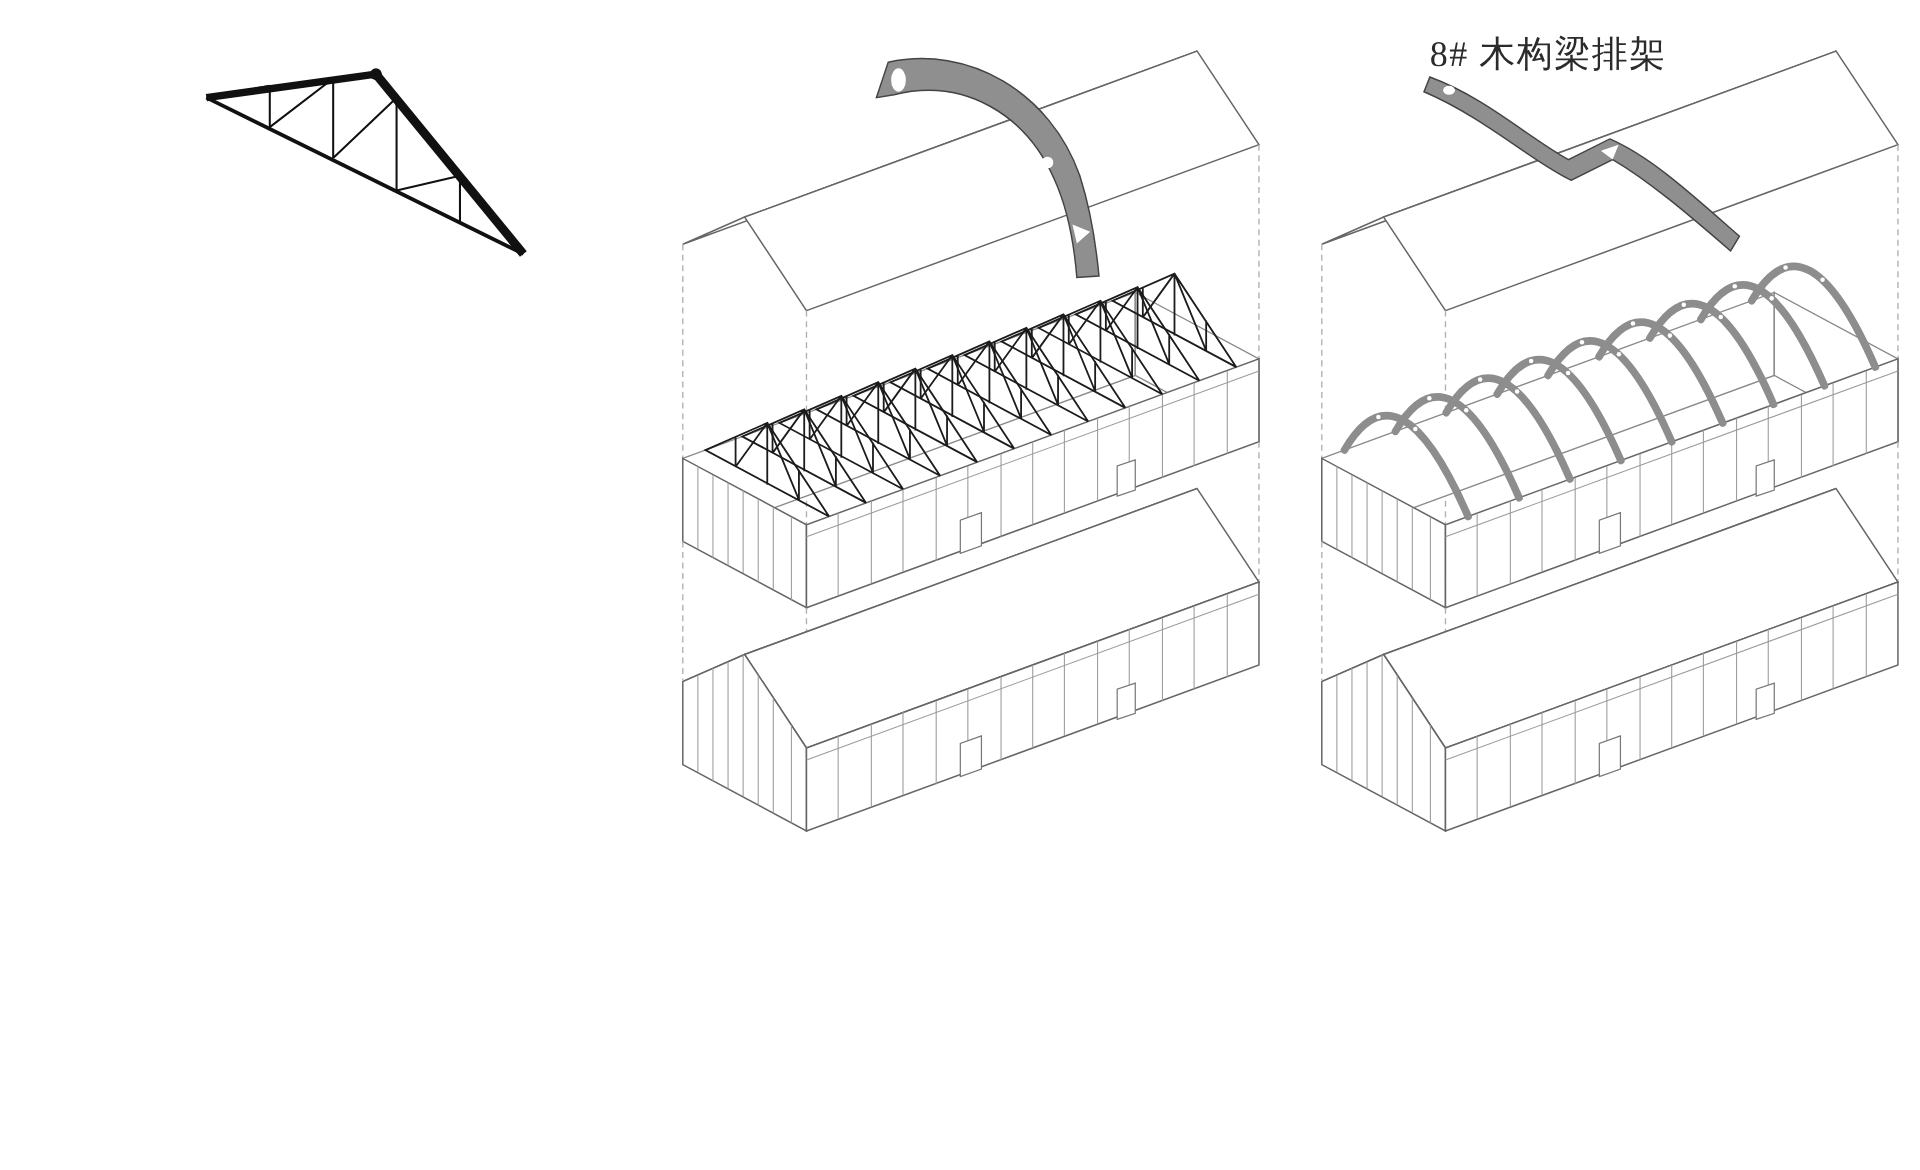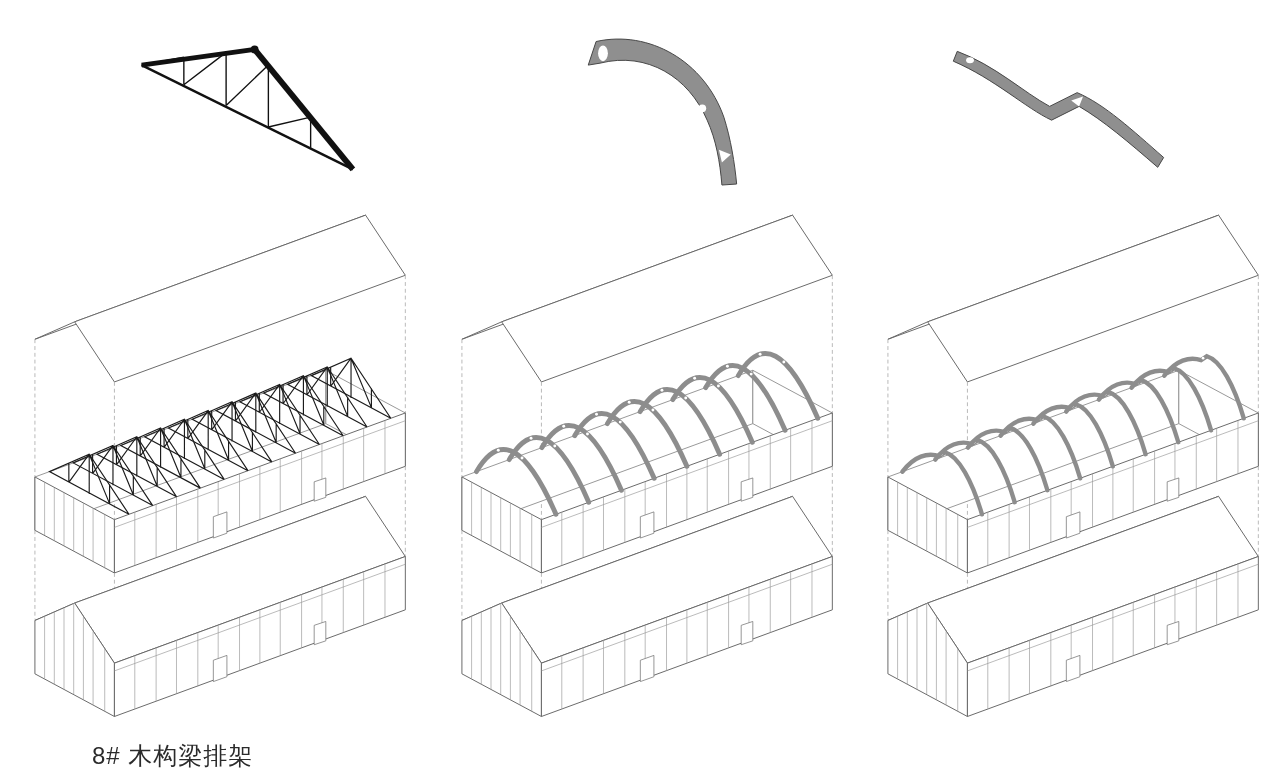--- a/index.html
+++ b/index.html
@@ -1,18 +1,18 @@
 <!DOCTYPE html>
 <html><head>
 <meta charset="utf-8">
 <style>
   html,body{margin:0;padding:0;background:#ffffff;}
   body{width:1280px;height:780px;overflow:hidden;font-family:"Liberation Sans",sans-serif;}
   .canvas{display:flex;width:1280px;height:780px;background:#fff;}
-  .col{flex:1 1 0;display:flex;flex-direction:column;margin:0;padding:14px 0 0 0;}
+  .col{flex:1 1 0;display:flex;flex-direction:row;margin:0;padding:14px 0 0 0;font-family:Liberation Serif, serif;}
   .detail{height:172px;flex:none;}
   .detail svg{width:100%;height:172px;display:block;}
   .axon{height:548px;flex:none;}
   .axon svg{width:100%;height:548px;display:block;}
   .cap{flex:none;font-size:24px;font-weight:500;color:#2b2b2b;letter-spacing:1px;
        padding-top:6px;white-space:nowrap;}
   .cap1{padding-left:92px;}
   .cap2{padding-left:126px;}
   .cap3{padding-left:60px;}
   .dash{stroke:#b0b0b0;stroke-width:0.9;stroke-dasharray:4 3;fill:none;}

